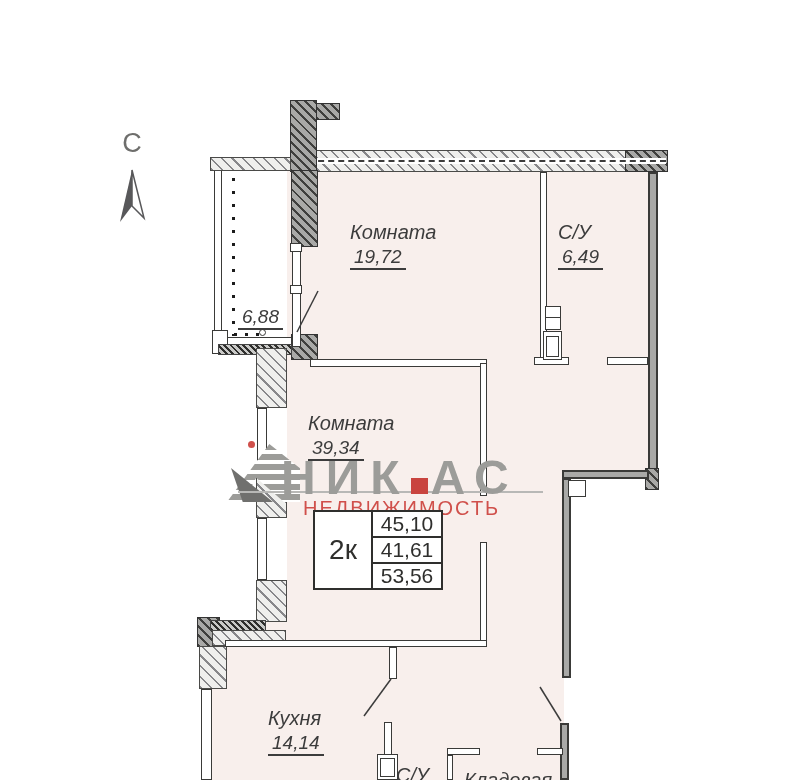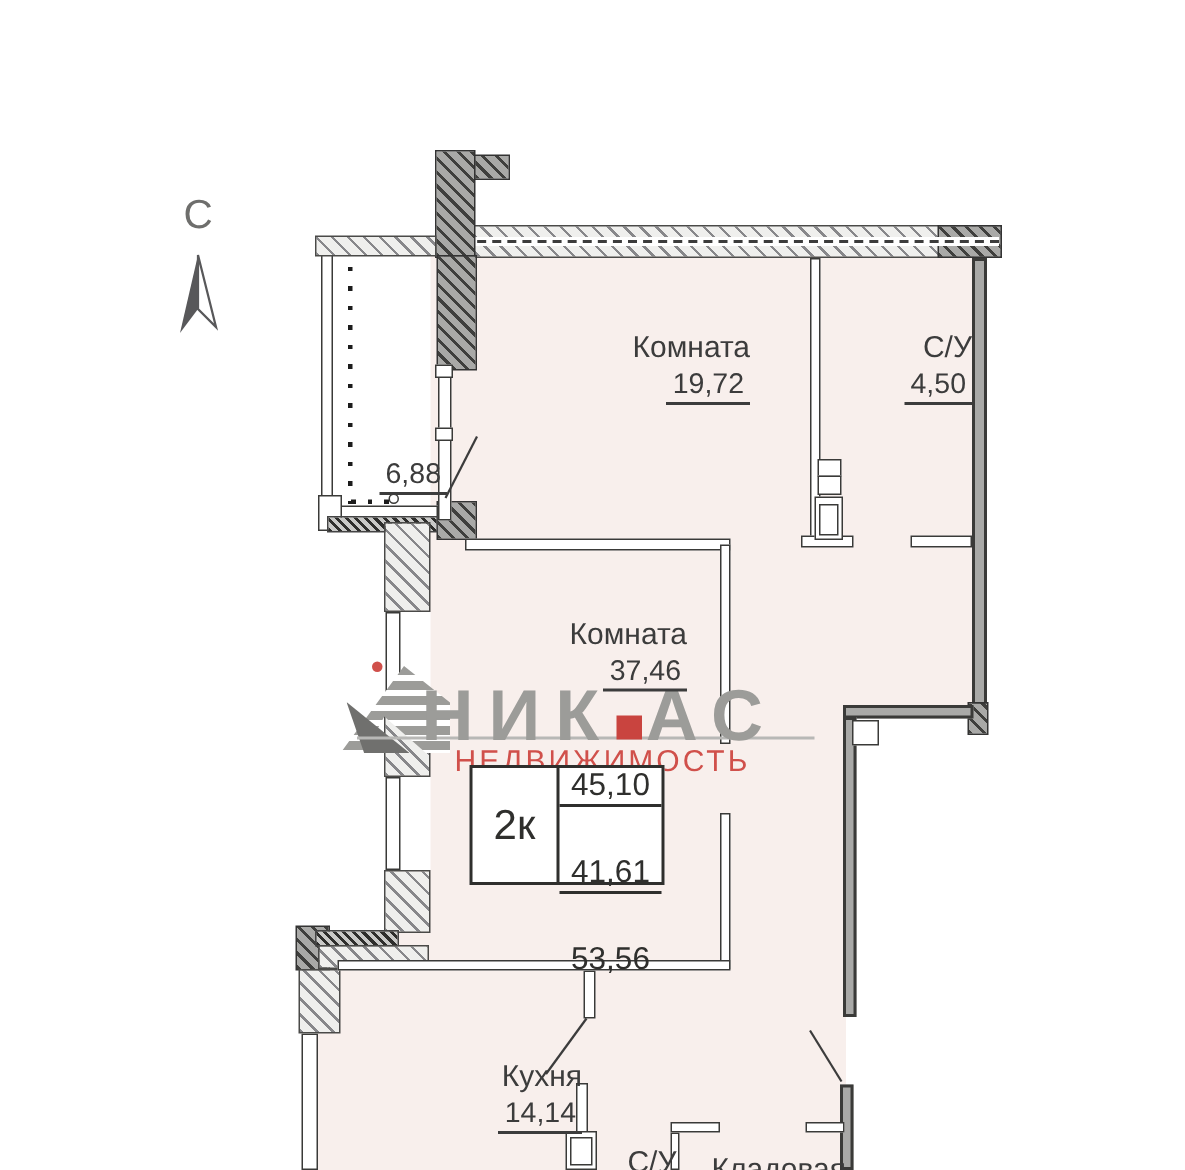--- a/index.html
+++ b/index.html
@@ -17,28 +17,28 @@
   .ins{position:absolute;background:repeating-linear-gradient(45deg,#2e2e2c 0 2px,#c9c9c7 2px 4.5px);
        border:1px solid #444;box-sizing:border-box;}
   
   .wgray{position:absolute;background:#a9a9a7;border:2px solid #3a3a38;box-sizing:border-box;}
   
   .wthin{position:absolute;background:#ffffff;border:1.5px solid #3a3a38;box-sizing:border-box;}
   .dotsv{position:absolute;background:repeating-linear-gradient(to bottom,#1c1c1c 0 3px,transparent 3px 13px);}
   .dotsh{position:absolute;background:repeating-linear-gradient(to right,#1c1c1c 0 3px,transparent 3px 11px);}
   .dash{position:absolute;left:298px;top:158px;width:368px;height:6px;background:#fff;}
   .dash::after{content:"";display:block;margin-top:2px;border-top:2px dashed #3c3c3c;}
-  .lbl{position:absolute;color:#3c3c3c;text-align:right;font-size:20px;line-height:1.15;}
+  .lbl{position:absolute;color:#3c3c3c;text-align:left;font-size:20px;line-height:1.15;font-style:italic;}
   .area{display:inline-block;border-bottom:2px solid #3c3c3c;padding:0 4px 0;font-size:19px;margin-top:2px;}
   
   .tbl{position:absolute;left:313px;top:510px;width:130px;height:80px;background:#fff;
        border:2px solid #2f2f2d;display:flex;box-sizing:border-box;z-index:30;}
   .tbl-left{width:56px;border-right:2px solid #2f2f2d;display:flex;align-items:center;
        justify-content:center;font-size:28px;color:#2f2f2d;}
-  .tbl-right{flex:1;display:flex;flex-direction:column;gap:32px;}
+  .tbl-right{flex:1;display:flex;flex-direction:column;}
   .tbl-cell{flex:1;display:flex;align-items:center;justify-content:center;font-size:21px;
        color:#2f2f2d;border-bottom:2px solid #2f2f2d;}
   .tbl-cell:last-child{border-bottom:none;}
   
   .logo-text{position:absolute;left:281px;top:450px;font-size:48px;font-weight:bold;
        color:#9c9c99;letter-spacing:10px;z-index:20;white-space:nowrap;}
   .logo-sq{display:inline-block;width:17px;height:16px;background:#c9443f;margin:0 2px;}
   .logo-sub{position:absolute;left:303px;top:497px;font-size:20px;font-weight:normal;
        color:#d0504b;letter-spacing:2px;z-index:20;white-space:nowrap;}
   .logo-line{position:absolute;left:238px;top:491px;width:305px;height:2px;background:#b8b8b6;z-index:20;}
@@ -145,25 +145,25 @@
     <div class="logo-text"><span>НИК</span><span class="logo-sq"></span><span>АС</span></div>
     <div class="logo-sub">НЕДВИЖИМОСТЬ</div>
   </div>
 
   <div class="lbl lbl-z" style="left:350px;top:221px;width:150px">
     <div>Комната</div>
     <div><span class="area">19,72</span></div>
   </div>
   <div class="lbl lbl-z" style="left:558px;top:221px;width:90px">
     <div>С/У</div>
-    <div><span class="area">4,50</span></div>
+    <div><span class="area">6,49</span></div>
   </div>
   <div class="lbl lbl-z" style="left:308px;top:412px;width:150px">
     <div>Комната</div>
-    <div><span class="area">37,46</span></div>
+    <div><span class="area">39,34</span></div>
   </div>
   <div class="lbl lbl-z" style="left:268px;top:707px;width:120px">
     <div>Кухня</div>
     <div><span class="area">14,14</span></div>
   </div>
   <div class="lbl lbl-z" style="left:396px;top:764px;width:55px">
     <div>С/У</div>
   </div>
   <div class="lbl lbl-z" style="left:464px;top:769px;width:100px">
     <div>Кладовая</div>

